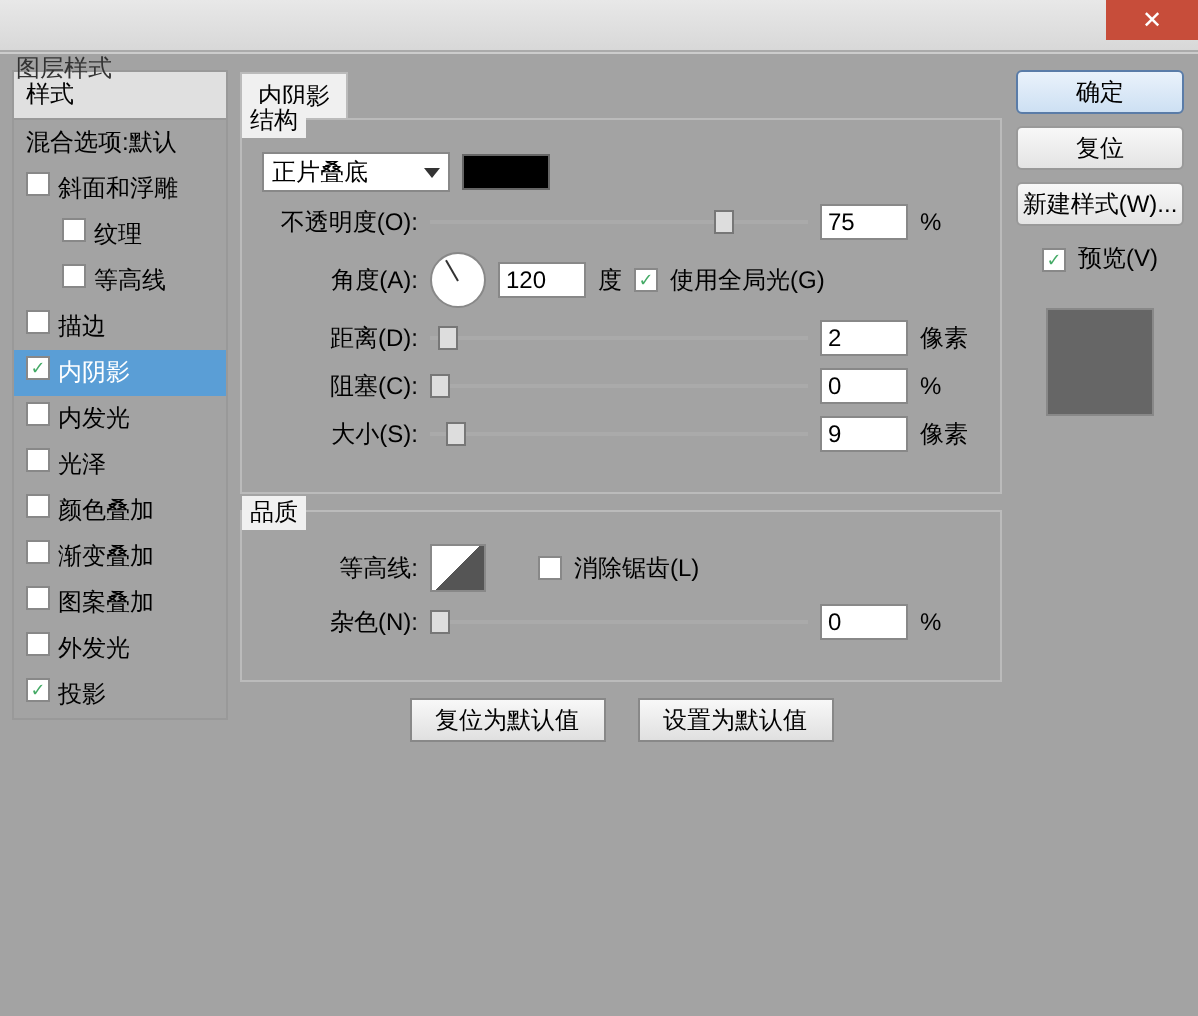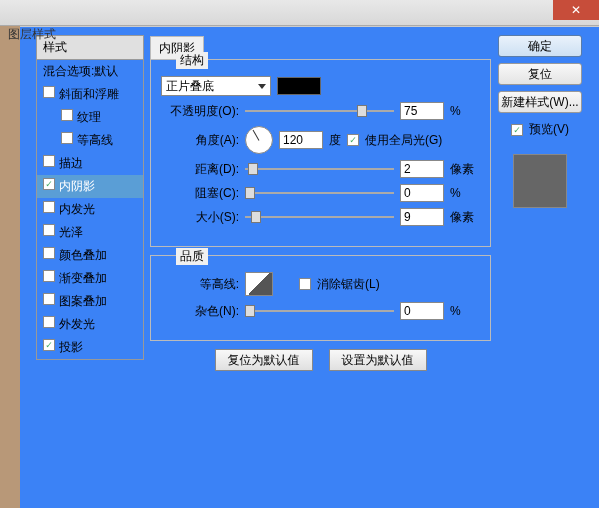--- a/index.html
+++ b/index.html
@@ -1,33 +1,33 @@
 <!DOCTYPE html>
 <html><head>
 <meta charset="utf-8">
 <style>
 * { box-sizing: border-box; margin: 0; padding: 0; font-family: "Microsoft YaHei", SimSun, sans-serif; font-size: 12px; }
 body { background: #b89878; width: 599px; height: 508px; overflow: hidden; }
 .titlebar { height: 26px; background: linear-gradient(#e8e8e8, #d8d8d8); border-bottom: 1px solid #aaa; display: flex; align-items: center; padding-left: 8px; position: relative; }
 .titlebar-text { color: #333; margin-top: 44px; }
 .close-btn { position: absolute; right: 0; top: 0; width: 46px; height: 20px; background: #c74d3a; color: #fff; display: flex; align-items: center; justify-content: center; font-size: 14px; }
-.dialog-body { background: #3b82f6; height: 482px; display: flex; border-top: 1px solid #ccc; padding: 8px 16px; gap: 6px; margin-left: 20px; }
+.dialog-body { background: #a3a3a3; height: 482px; display: flex; border-top: 1px solid #ccc; padding: 8px 6px; gap: 6px; }
 .left-panel { width: 108px; }
 .left-header { background: #e0e0e0; border: 1px solid #999; padding: 3px 6px; }
 .left-list { border: 1px solid #999; border-top: none; }
 .left-item { padding: 3px 4px 3px 6px; display: flex; gap: 4px; cursor: pointer; }
 .left-item.selected { background: #5a9ed6; color: #fff; }
 .left-item.indent { padding-left: 24px; }
 .checkbox { width: 12px; height: 12px; border: 1px solid #888; background: #fff; display: inline-flex; align-items: center; justify-content: center; font-size: 9px; color: #4a6; }
 .mid-panel { flex: 1; }
 .fieldset { border: 1px solid #bbb; margin-bottom: 8px; padding: 10px 10px 14px 10px; position: relative; }
-.legend { position: absolute; top: -8px; left: 25px; background: #f0f0f0; padding: 0 4px; }
+.legend { position: absolute; top: -8px; left: 0; background: #f0f0f0; padding: 0 4px; }
 .row { display: flex; align-items: center; margin: 6px 0; gap: 6px; }
 .row-label { width: 78px; text-align: right; }
-.select { width: 110px; height: 20px; border: 1px solid #888; background: #fff; display: flex; align-items: center; justify-content: space-between; padding: 0 4px; }
+.select { width: 94px; height: 20px; border: 1px solid #888; background: #fff; display: flex; align-items: center; justify-content: space-between; padding: 0 4px; }
 .tri { width: 0; height: 0; border-left: 4px solid transparent; border-right: 4px solid transparent; border-top: 5px solid #333; }
 .color-swatch { width: 44px; height: 18px; background: #000; border: 1px solid #666; }
 .slider { flex: 1; height: 16px; position: relative; }
 .slider-track { position: absolute; top: 7px; left: 0; right: 0; height: 2px; background: #aaa; }
 .slider-thumb { position: absolute; top: 2px; width: 10px; height: 12px; background: #ddd; border: 1px solid #777; }
 .num-input { width: 44px; height: 18px; border: 1px solid #888; background: #fff; padding: 0 3px; text-align: left; }
 .unit { width: 30px; }
 .angle-dial { width: 28px; height: 28px; border: 1px solid #888; border-radius: 50%; background: #fff; position: relative; }
 .angle-dial::after { content: ''; position: absolute; left: 50%; top: 50%; width: 12px; height: 1px; background: #333; transform-origin: left center; transform: rotate(-120deg); }
 .contour { width: 28px; height: 24px; border: 1px solid #888; background: linear-gradient(135deg, #fff 50%, #555 50%); }

